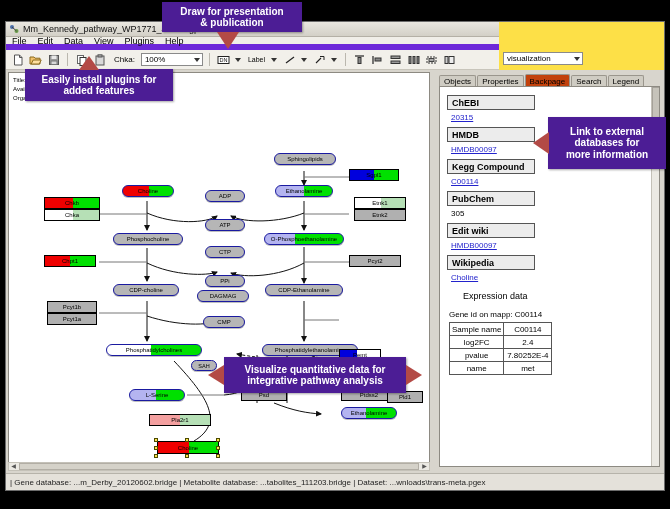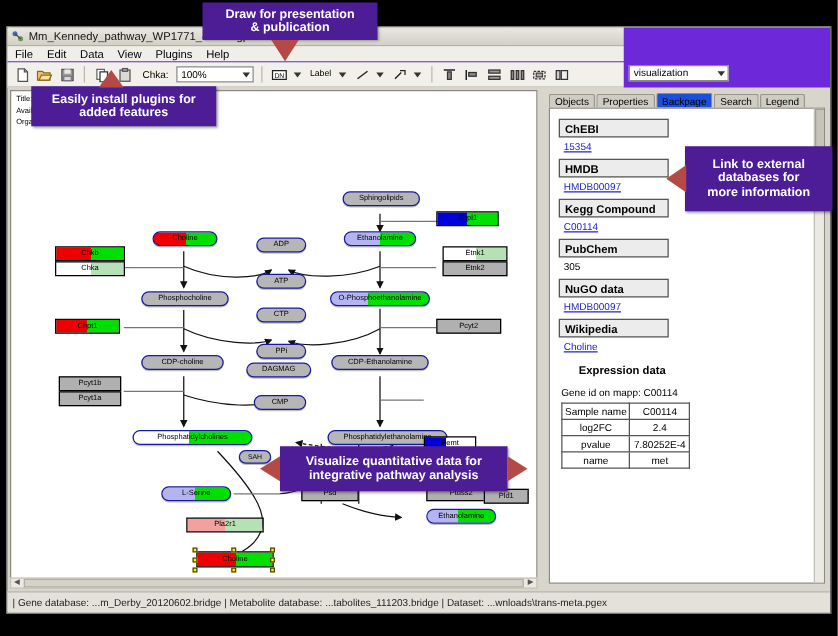--- a/index.html
+++ b/index.html
@@ -25,21 +25,21 @@
     border-bottom:1px solid #b4b0a6;
     display:flex; align-items:center; padding:0 3px;
     font-size:9px; color:#111;
   }
   .tb-icon { width:10px; height:10px; margin-right:4px; position:relative; }
   .tb-icon svg { display:block; }
   #titletext { white-space:nowrap; overflow:hidden; }
 
   
   #menubar {
-    height:13px; background:#f0eee8; border-bottom:1px solid #6d28d9;
+    height:13px; background:#f0eee8; border-bottom:6px solid #6d28d9;
     display:flex; align-items:center; padding-left:5px; gap:9px;
     font-size:9px;
   }
   #menubar .mi { cursor:default; padding:0 1px; }
 
   
   #toolbar {
     height:20px; background:#f2f0ea; border-bottom:1px solid #c8c5bb;
     display:flex; align-items:center; padding-left:4px; gap:3px;
   }
@@ -58,21 +58,21 @@
   }
   .dd-arrow {
     border-left:3px solid transparent; border-right:3px solid transparent;
     border-top:4px solid #333; margin-left:1px; margin-right:2px;
   }
   .lbl-btn { font-size:7px; padding:0 2px; }
 
   
   #vizbar {
     position:absolute; right:0; top:0; width:165px; height:48px;
-    background:#6d28d9;
+    background:#fde047;
     text-align:right;
   }
   #vizsel {
     position:absolute; left:4px; top:30px; width:80px; height:13px;
     background:#fff; border:1px solid #8a8a8a; font-size:8px;
     display:flex; align-items:center; padding-left:3px;
   }
   #vizsel .arrow {
     position:absolute; right:2px; top:4px;
     border-left:3px solid transparent; border-right:3px solid transparent;
@@ -93,35 +93,35 @@
   
   #sidetabs {
     position:absolute; left:5px; top:2px; right:2px; height:13px;
     display:flex; align-items:flex-end; font-size:8px;
   }
   .stab {
     height:12px; padding:0 4px; background:#cfccc3;
     border:1px solid #9a968d; border-bottom:none; margin-right:1px;
     display:flex; align-items:center; border-radius:2px 2px 0 0;
   }
-  .stab.active { background:#1d4ed8; height:13px; font-weight:normal; }
+  .stab.active { background:#c2410c; height:13px; font-weight:normal; }
 
   #sideinner {
     position:absolute; left:5px; top:14px; right:2px; bottom:4px;
     background:#fff; border:1px solid #8d8a82; overflow:hidden;
   }
   #sidescroll { position:absolute; left:7px; top:6px; right:10px; bottom:2px; }
   .dbbox {
     width:88px; height:15px; background:#ececec; border:1px solid #555;
     font-size:9px; font-weight:bold; display:flex; align-items:center;
     padding-left:4px; margin-top:5px;
   }
   .dblink { font-size:8px; color:#2222cc; text-decoration:underline; margin:3px 0 0 4px; display:inline-block; }
   .dbplain { font-size:8px; margin:3px 0 0 4px; display:inline-block; }
-  #exprhdr { font-size:9px; font-weight:bold; margin:9px 0 0 0;padding-left:16px; }
+  #exprhdr { font-size:9px; font-weight:normal; margin:9px 0 0 0;padding-left:16px; }
   #genid { font-size:8px; margin:9px 0 3px 2px; }
   #exptable { border-collapse:collapse; margin-left:2px; }
   #exptable td {
     border:1px solid #555; font-size:8px; text-align:center;
     padding:1px 2px; height:13px; min-width:48px;
   }
   
   .vscroll {
     position:absolute; right:0; top:0; width:8px; bottom:0;
     background:#ebe9e3; border-left:1px solid #c4c1b8;
@@ -448,32 +448,32 @@
           <div class="stab">Properties</div>
           <div class="stab active">Backpage</div>
           <div class="stab">Search</div>
           <div class="stab">Legend</div>
         </div>
 
         <div id="sideinner">
           <div id="sidescroll">
 
             <div class="dbbox" style="margin-top:2px;">ChEBI</div>
-            <a class="dblink" href="#">15354</a>
+            <a class="dblink" href="#">20315</a>
 
             <div class="dbbox">HMDB</div>
             <a class="dblink" href="#">HMDB00097</a>
 
             <div class="dbbox">Kegg Compound</div>
             <a class="dblink" href="#">C00114</a>
 
             <div class="dbbox">PubChem</div>
             <span class="dbplain">305</span>
 
-            <div class="dbbox">NuGO data</div>
+            <div class="dbbox">Edit wiki</div>
             <a class="dblink" href="#">HMDB00097</a>
 
             <div class="dbbox">Wikipedia</div>
             <a class="dblink" href="#">Choline</a>
 
             <div id="exprhdr">Expression data</div>
             <div id="genid">Gene id on mapp: C00114</div>
 
             <table id="exptable">
               <tbody>

